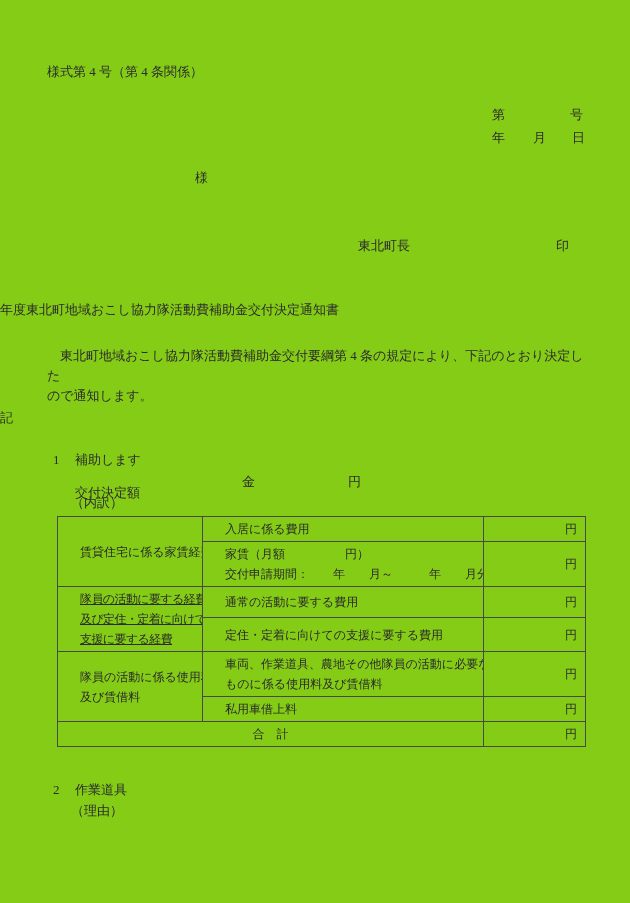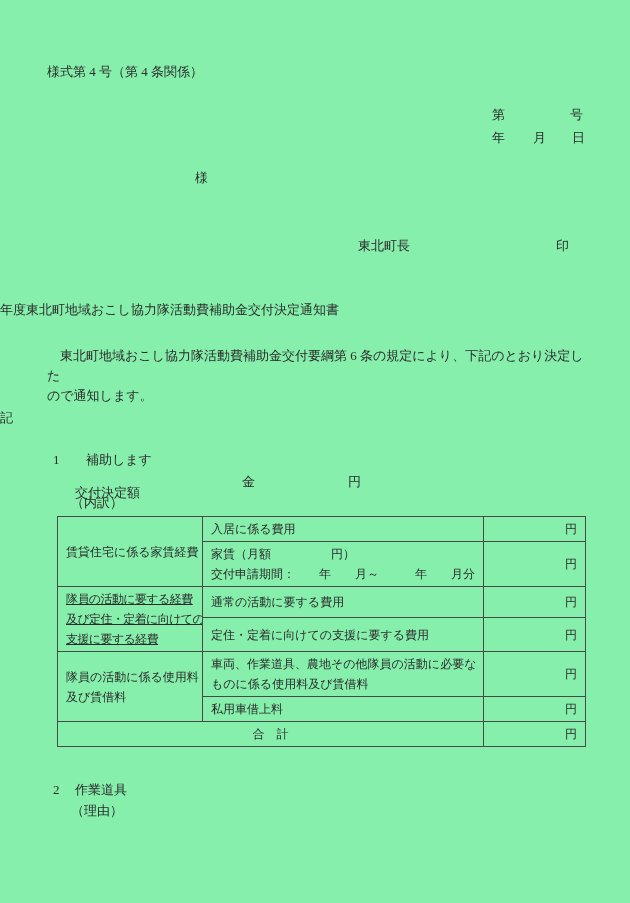--- a/index.html
+++ b/index.html
@@ -1,41 +1,41 @@
 <!DOCTYPE html>
 <html><head>
 <meta charset="utf-8">
 <style>
   html,body { margin:0; padding:0; background:#e8e8e8; }
   .page {
     position:relative;
     width:630px; height:903px;
     margin:0 auto;
-    background:#86efac;
+    background:#84cc16;
     font-family:"Liberation Serif","DejaVu Serif",serif;
     color:#2b2b2b;
     font-size:13px;
     line-height:1;
     overflow:hidden;
   }
   .abs { position:absolute; white-space:pre; }
   .multiline { white-space:pre-line; line-height:20px; }
   .centered { left:0; right:0; text-align:left; }
 
   .doc-table {
     position:absolute; left:57px; top:516px;
     width:528px;
     border-collapse:collapse;
     table-layout:fixed;
     font-size:12px;
     color:#2b2b2b;
   }
   .doc-table td {
     border:1px solid #484848;
-    padding:2px 8px;
+    padding:2px 22px;
     vertical-align:middle;
     white-space:pre;
     line-height:20px;
     overflow:hidden;
   }
   .doc-table td.amount { text-align:right; padding-right:8px; }
   .doc-table td.total  { text-align:center; }
 </style>
 </head>
 <body>
@@ -57,28 +57,28 @@
 
   <div class="abs" style="left:195px; top:171px;">様</div>
 
   <div>
     <span class="abs" style="left:358px; top:239px;">東北町長</span>
     <span class="abs" style="left:556px; top:239px;">印</span>
   </div>
 
   <div class="abs centered" style="top:303px;">年度東北町地域おこし協力隊活動費補助金交付決定通知書</div>
 
-  <div class="abs multiline" style="left:47px; top:346px; width:540px;">　東北町地域おこし協力隊活動費補助金交付要綱第 6 条の規定により、下記のとおり決定した
+  <div class="abs multiline" style="left:47px; top:346px; width:540px;">　東北町地域おこし協力隊活動費補助金交付要綱第 4 条の規定により、下記のとおり決定した
 ので通知します。</div>
 
   <div class="abs centered" style="top:411px;">記</div>
 
   <div>
     <span class="abs" style="left:53px; top:453px;">1</span>
-    <span class="abs" style="left:86px; top:453px;">補助します</span>
+    <span class="abs" style="left:75px; top:453px;">補助します</span>
   </div>
 
   <div>
     <span class="abs" style="left:75px; top:475px;margin-top:11px;">交付決定額</span>
     <span class="abs" style="left:242px; top:475px;">金</span>
     <span class="abs" style="left:348px; top:475px;">円</span>
   </div>
 
   <div class="abs" style="left:71px; top:496px;">（内訳）</div>
 

